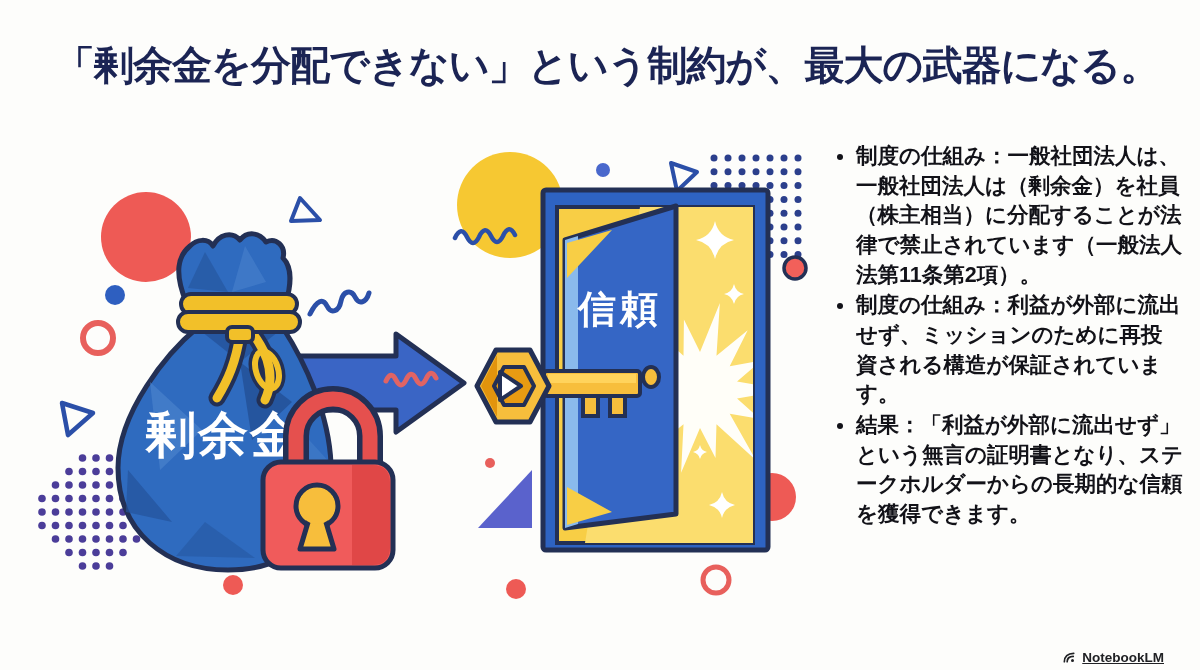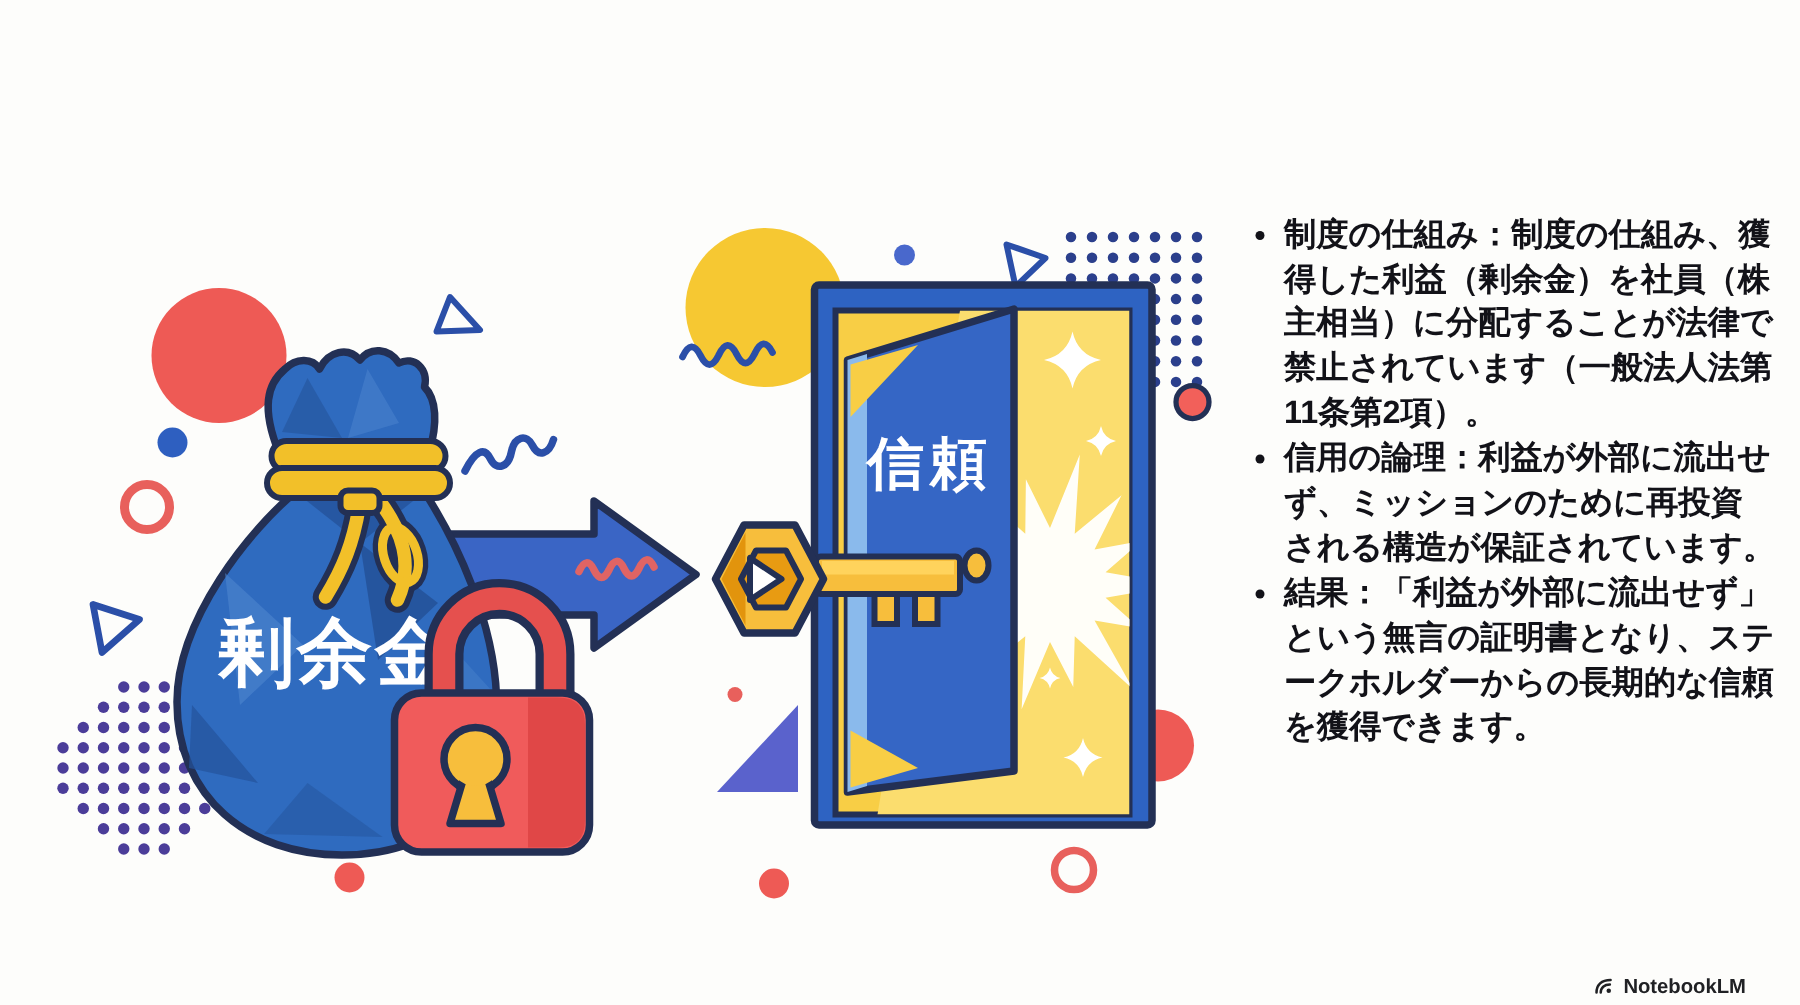--- a/index.html
+++ b/index.html
@@ -21,21 +21,21 @@
     position:absolute;left:832px;top:142px;width:352px;
     color:var(--text-dark,#121218);
     font-size:21.5px;font-weight:700;line-height:1.38;
     word-break:break-all;
   }
   .bullets ul{margin:0;padding-left:24px;list-style:disc;}
   .bullets li{margin-bottom:1px;}
   .footer{
     position:absolute;right:36px;bottom:5px;
     display:flex;align-items:center;gap:5px;
-    color:#202124;font-size:13.5px;font-weight:700;
+    color:#202124;font-size:13.5px;font-weight:700;text-decoration:underline;
   }
   
   .sk{stroke:var(--outline-navy,#233055);}
   .f-bagblue{fill:var(--bag-blue,#2F6BBF);}
   .f-arrow{fill:var(--arrow-blue,#3A65C5);}
   .f-red{fill:var(--lock-red,#F05B5B);}
   .f-gold{fill:var(--gold,#F7BE3C);}
   .f-rope{fill:var(--rope-yellow,#F2C029);}
   .f-frame{fill:var(--door-frame-blue,#2E63C2);}
   .f-panel{fill:var(--door-panel-blue,#3566C5);}
@@ -48,20 +48,21 @@
   .door-label{
     font-family:"Liberation Sans",sans-serif;
     font-size:38px;font-weight:900;fill:#ffffff;letter-spacing:4px;
   }
 </style>
 </head>
 <body>
 
 <div class="slide">
 
+  <div class="title">「剰余金を分配できない」という制約が、最大の武器になる。</div>
 
   <svg class="art" viewBox="0 0 1200 670" width="1200" height="670" aria-hidden="true">
 
     <defs>
       <clipPath id="doorwayClip">
           <rect x="557" y="207" width="196" height="336"></rect>
         </clipPath>
     </defs>
 
     <g>
@@ -249,22 +250,22 @@
       <rect x="548" y="374" width="88" height="9" fill="#FFD35C"></rect>
       <polygon points="477,386 496,350 530,350 549,386 530,422 496,422" class="f-gold sk" stroke-width="5" stroke-linejoin="round"></polygon>
       <polygon points="481,386 497,355 497,417" fill="#E2940D"></polygon>
       <polygon points="494,386 504,367 524,367 534,386 524,405 504,405" fill="#E89B12" class="sk" stroke-width="4" stroke-linejoin="round"></polygon>
       <path d="M 500,372 L 500,400 L 521,386 Z" fill="#FFFFFF" class="sk" stroke-width="4" stroke-linejoin="round"></path>
     </g>
   </svg>
 
   <div class="bullets">
     <ul>
-      <li>制度の仕組み：制度の仕組み、獲得した利益（剰余金）を社員（株主相当）に分配することが法律で禁止されています（一般法人法第11条第2項）。</li>
-      <li>信用の論理：利益が外部に流出せず、ミッションのために再投資される構造が保証されています。</li>
+      <li>制度の仕組み：一般社団法人は、一般社団法人は（剰余金）を社員（株主相当）に分配することが法律で禁止されています（一般法人法第11条第2項）。</li>
+      <li>制度の仕組み：利益が外部に流出せず、ミッションのために再投資される構造が保証されています。</li>
       <li>結果：「利益が外部に流出せず」という無言の証明書となり、ステークホルダーからの長期的な信頼を獲得できます。</li>
     </ul>
   </div>
 
   <div class="footer">
     <svg width="15" height="15" viewBox="0 0 16 16" aria-hidden="true">
       <path d="M 2.5,12.5 C 2.5,7 6,3.5 12.5,3.5" fill="none" stroke="#202124" stroke-width="1.8" stroke-linecap="round"></path>
       <path d="M 5.5,12.5 C 5.5,9 8,6.8 12,6.8" fill="none" stroke="#202124" stroke-width="1.8" stroke-linecap="round"></path>
       <circle cx="11.2" cy="11.2" r="1.6" fill="#202124"></circle>
     </svg>

